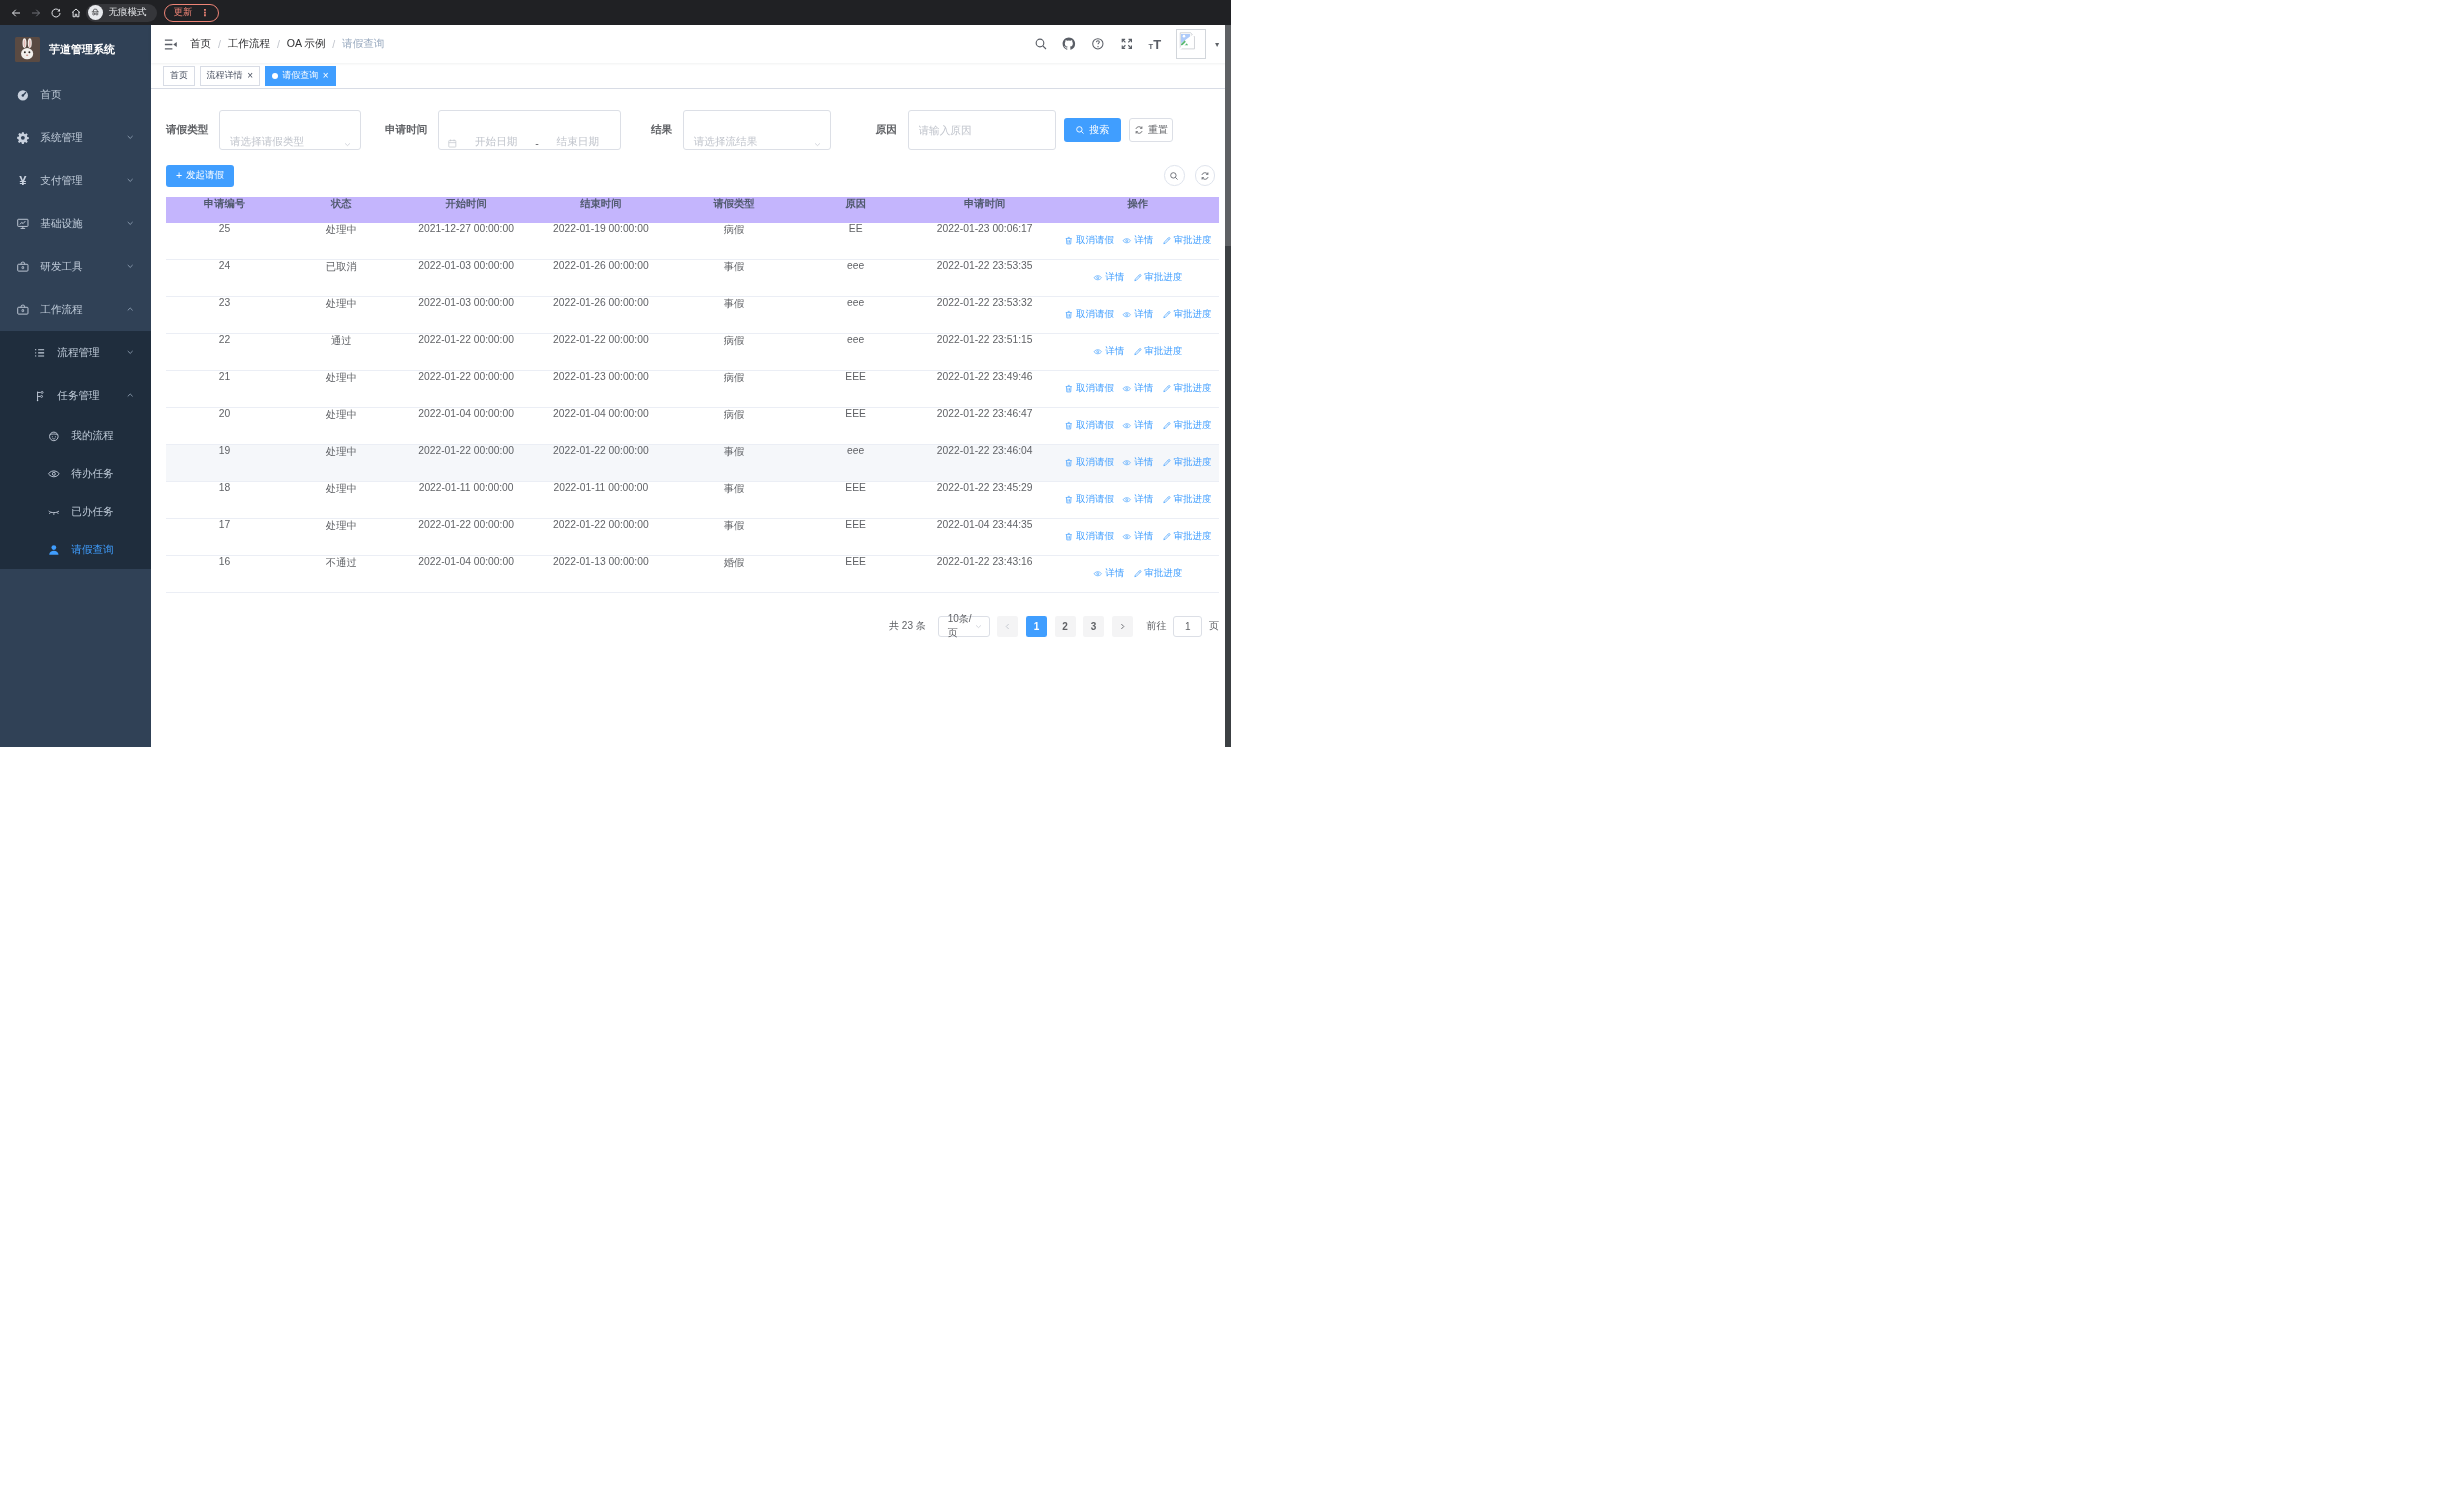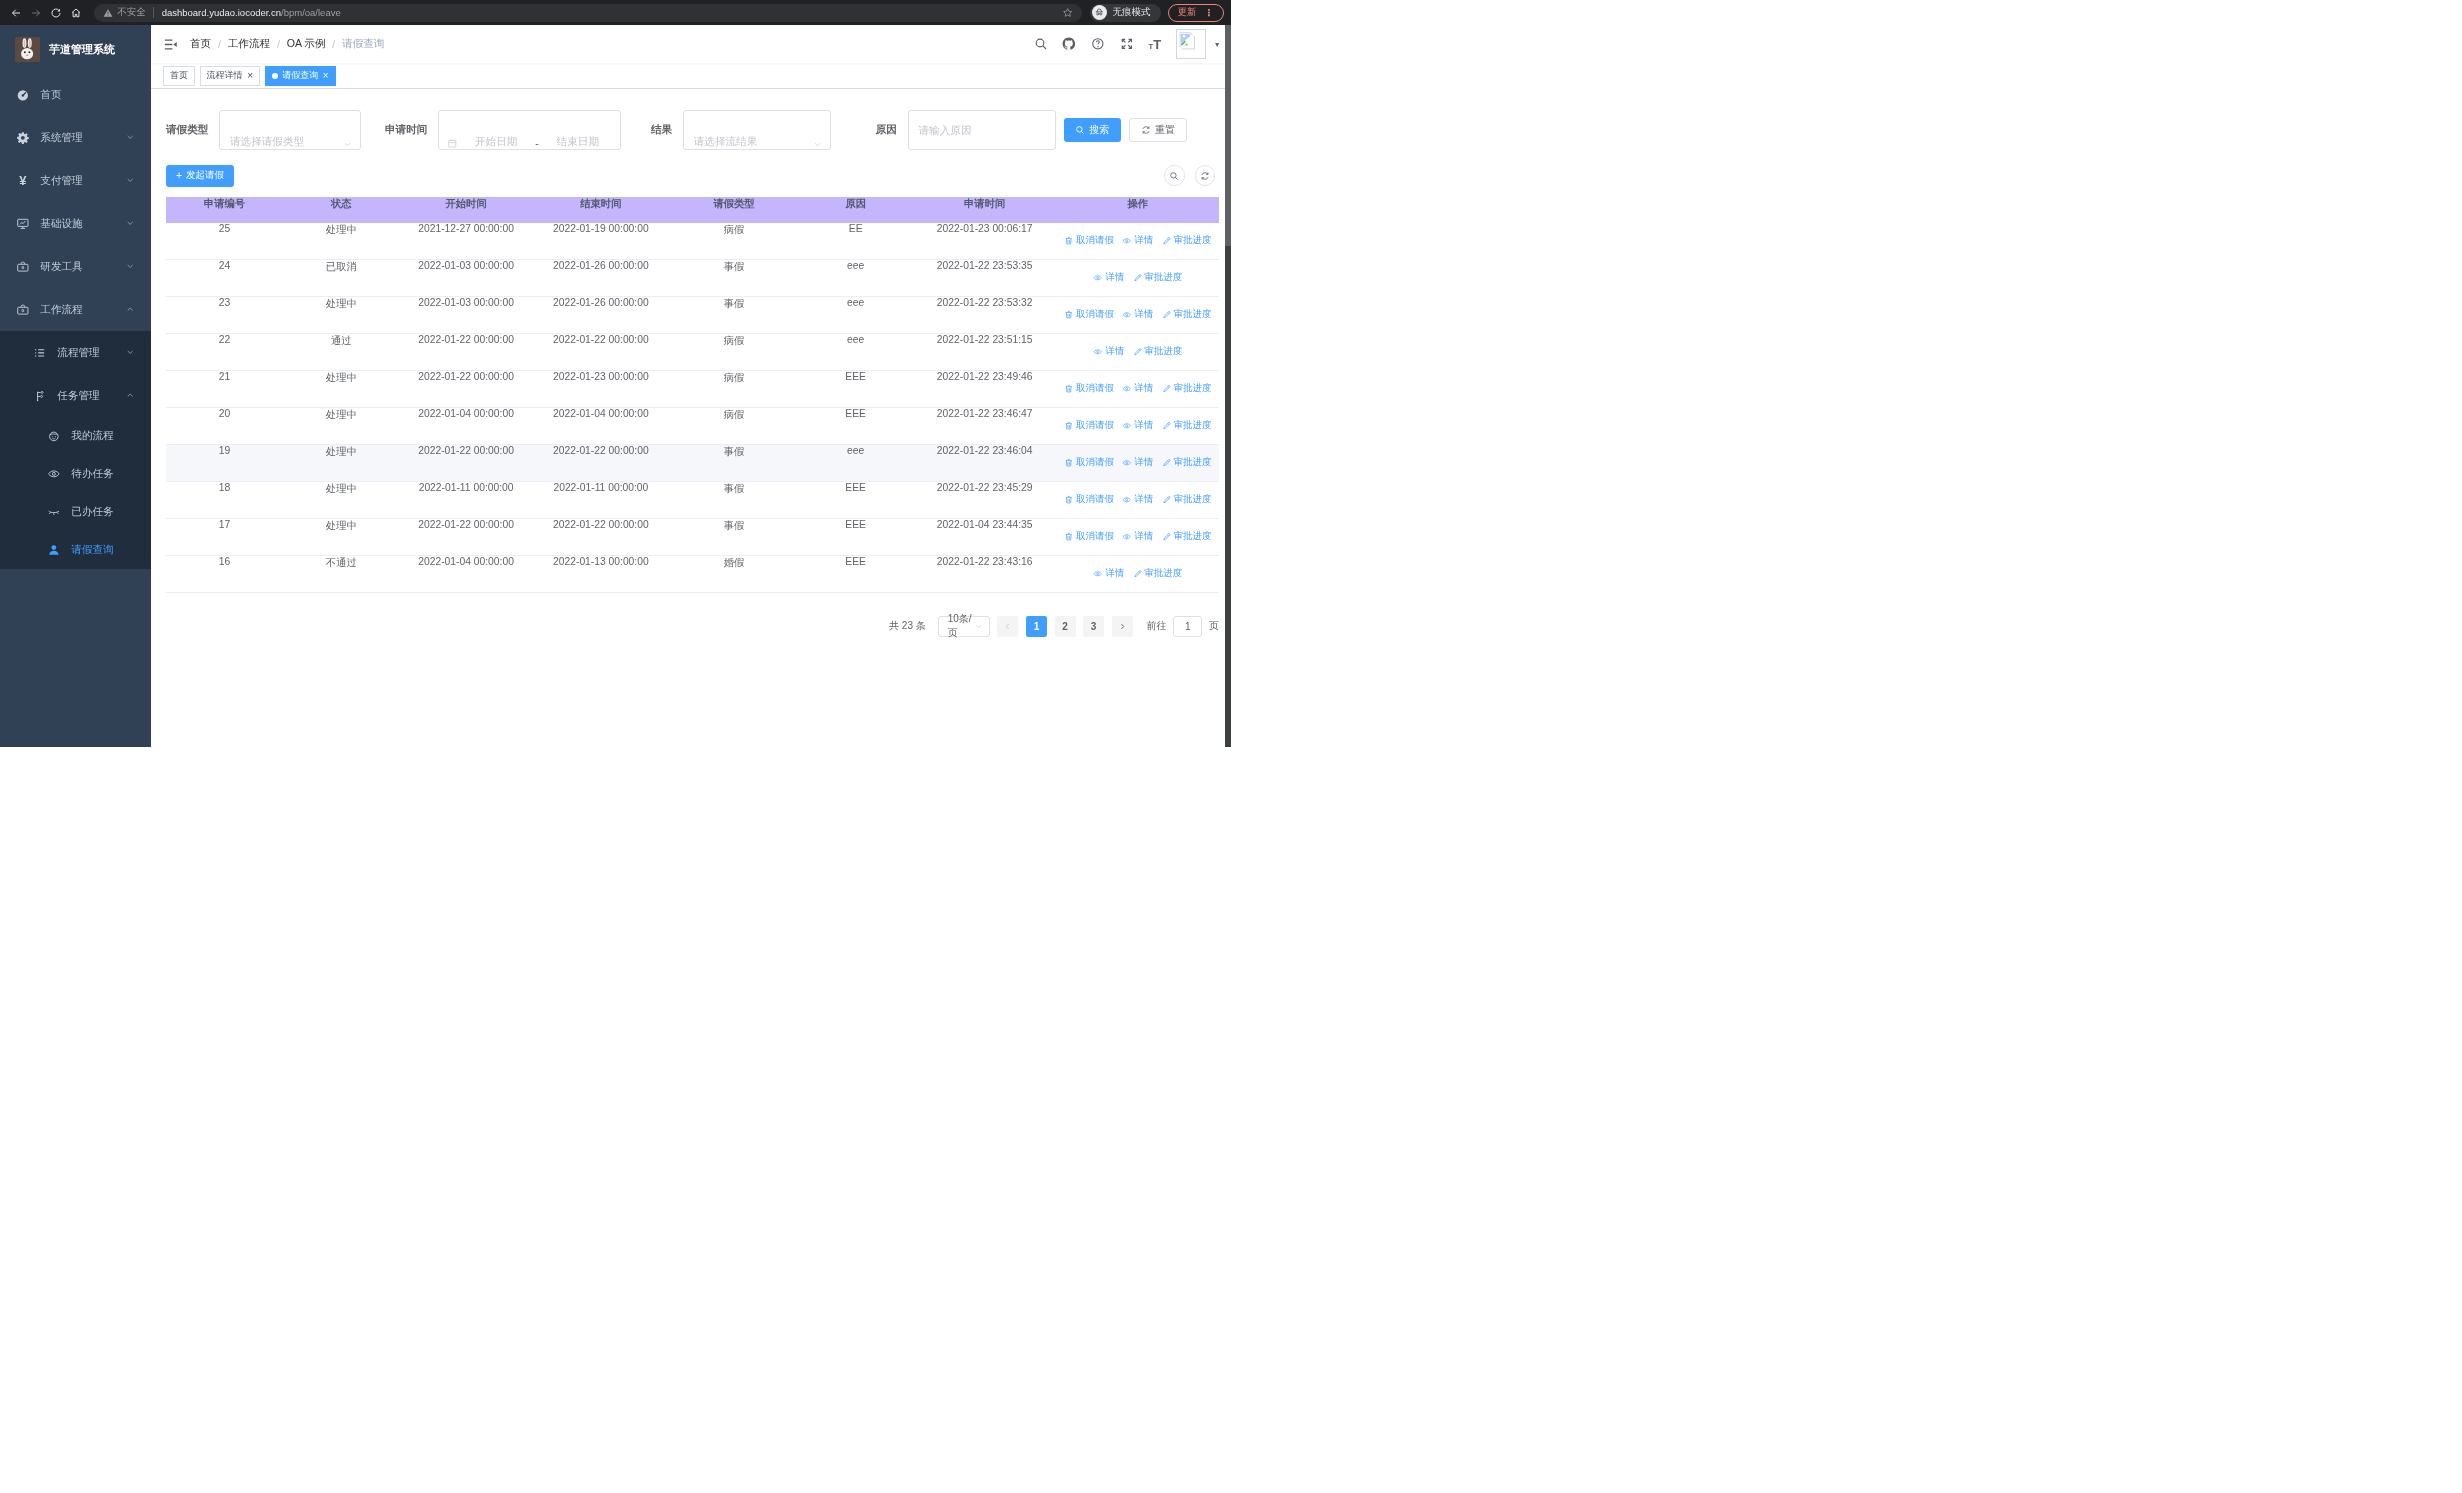--- a/index.html
+++ b/index.html
@@ -77,21 +77,21 @@
   .sel-chev{width:9px;height:9px;color:#c0c4cc;flex-shrink:0}
   .date-range{padding:0 7.6px;color:#c0c4cc;gap:3px}
   .date-range .cal{width:10.6px;height:10.6px;color:#c0c4cc;flex-shrink:0;margin-right:1.5px}
   .date-range .ph{flex:1;text-align:center}
   .date-range .dsep{color:#606266;padding:0 1.5px}
   .el-input input{border:none;outline:none;width:100%;height:100%;font-size:10.6px;color:#606266;padding:0 10px;background:transparent}
   .el-input input::placeholder{color:#c0c4cc}
   .btn{height:24px;border-radius:3px;display:inline-flex;align-items:center;justify-content:center;font-size:10px;cursor:pointer;border:0.8px solid transparent;gap:3.8px;white-space:nowrap}
   .btn .svg-wrap{width:10px;height:10px}
   .btn-primary{background:#409eff;color:#fff;padding:0 10.6px}
-  .btn-plain{background:#fff;border-color:#dcdfe6;color:#606266;padding:0 11px}
+  .btn-plain{background:#fff;border-color:#dcdfe6;color:#606266;padding:0 4px}
   .toolbar-row{margin-top:15px;display:flex;align-items:center}
   .btn-create{height:22px;font-size:9.5px;padding:0 9px}
   .btn-create .plus{font-size:10.6px;line-height:1}
   .round-btns{margin-left:auto;display:flex;gap:10px;margin-right:3.8px}
   .rbtn{width:20.5px;height:20.5px;border-radius:50%;border:0.8px solid #dfe4ed;display:flex;align-items:center;justify-content:center;color:#5a5e66;background:#fff;cursor:pointer}
   .rbtn .svg-wrap{width:10px;height:10px}
 
   .tbl{margin-top:10px;font-size:10.3px}
   .tbl-header{display:flex;background:#c4b5fd;height:26px;color:#515a6e;font-weight:700}
   .tbl-row{display:flex;height:37px;border-bottom:0.8px solid #ebeef5;color:#606266;background:#fff}
@@ -144,37 +144,20 @@
           </svg>
         </span>
       </span>
     <span class="cbtn">
         <span class="svg-wrap">
           <svg viewBox="0 0 24 24">
             <path d="M4 11.2L12 4l8 7.2M6.2 10v9.5h4.3v-5h3v5h4.3V10" stroke="currentColor" stroke-width="2" fill="none"></path>
           </svg>
         </span>
       </span>
-    <div class="omnibox">
-      <span class="svg-wrap warn-ic">
-          <svg viewBox="0 0 24 24">
-            <path d="M12 3L1.5 21h21z" fill="currentColor"></path>
-            <path d="M11 9h2v6h-2zM11 16.7h2v2h-2z" fill="#303134"></path>
-          </svg>
-        </span>
-      <span>不安全</span>
-      <span class="om-div"></span>
-      <span class="host">dashboard.yudao.iocoder.cn</span>
-        <span class="path">/bpm/oa/leave</span>
-      <span class="svg-wrap star">
-          <svg viewBox="0 0 24 24">
-            <path d="M12 3.5l2.6 5.4 5.9.8-4.3 4.1 1.1 5.9-5.3-2.8-5.3 2.8 1.1-5.9-4.3-4.1 5.9-.8z" fill="none" stroke="currentColor" stroke-width="1.6"></path>
-          </svg>
-        </span>
-    </div>
     <div class="chrome-right">
       <div class="incog">
         <span class="incog-circle">
             <span class="svg-wrap">
               <svg viewBox="0 0 24 24">
                 <path d="M4 11h16M7 11l1.2-4.3A2 2 0 0 1 10.1 5h3.8a2 2 0 0 1 1.9 1.7L17 11" stroke="currentColor" stroke-width="1.6" fill="none"></path>
                 <circle cx="8.3" cy="15.8" r="2.3" fill="none" stroke="currentColor" stroke-width="1.5"></circle>
                 <circle cx="15.7" cy="15.8" r="2.3" fill="none" stroke="currentColor" stroke-width="1.5"></circle>
                 <path d="M10.6 15.8h2.8" stroke="currentColor" stroke-width="1.5"></path>
               </svg>

